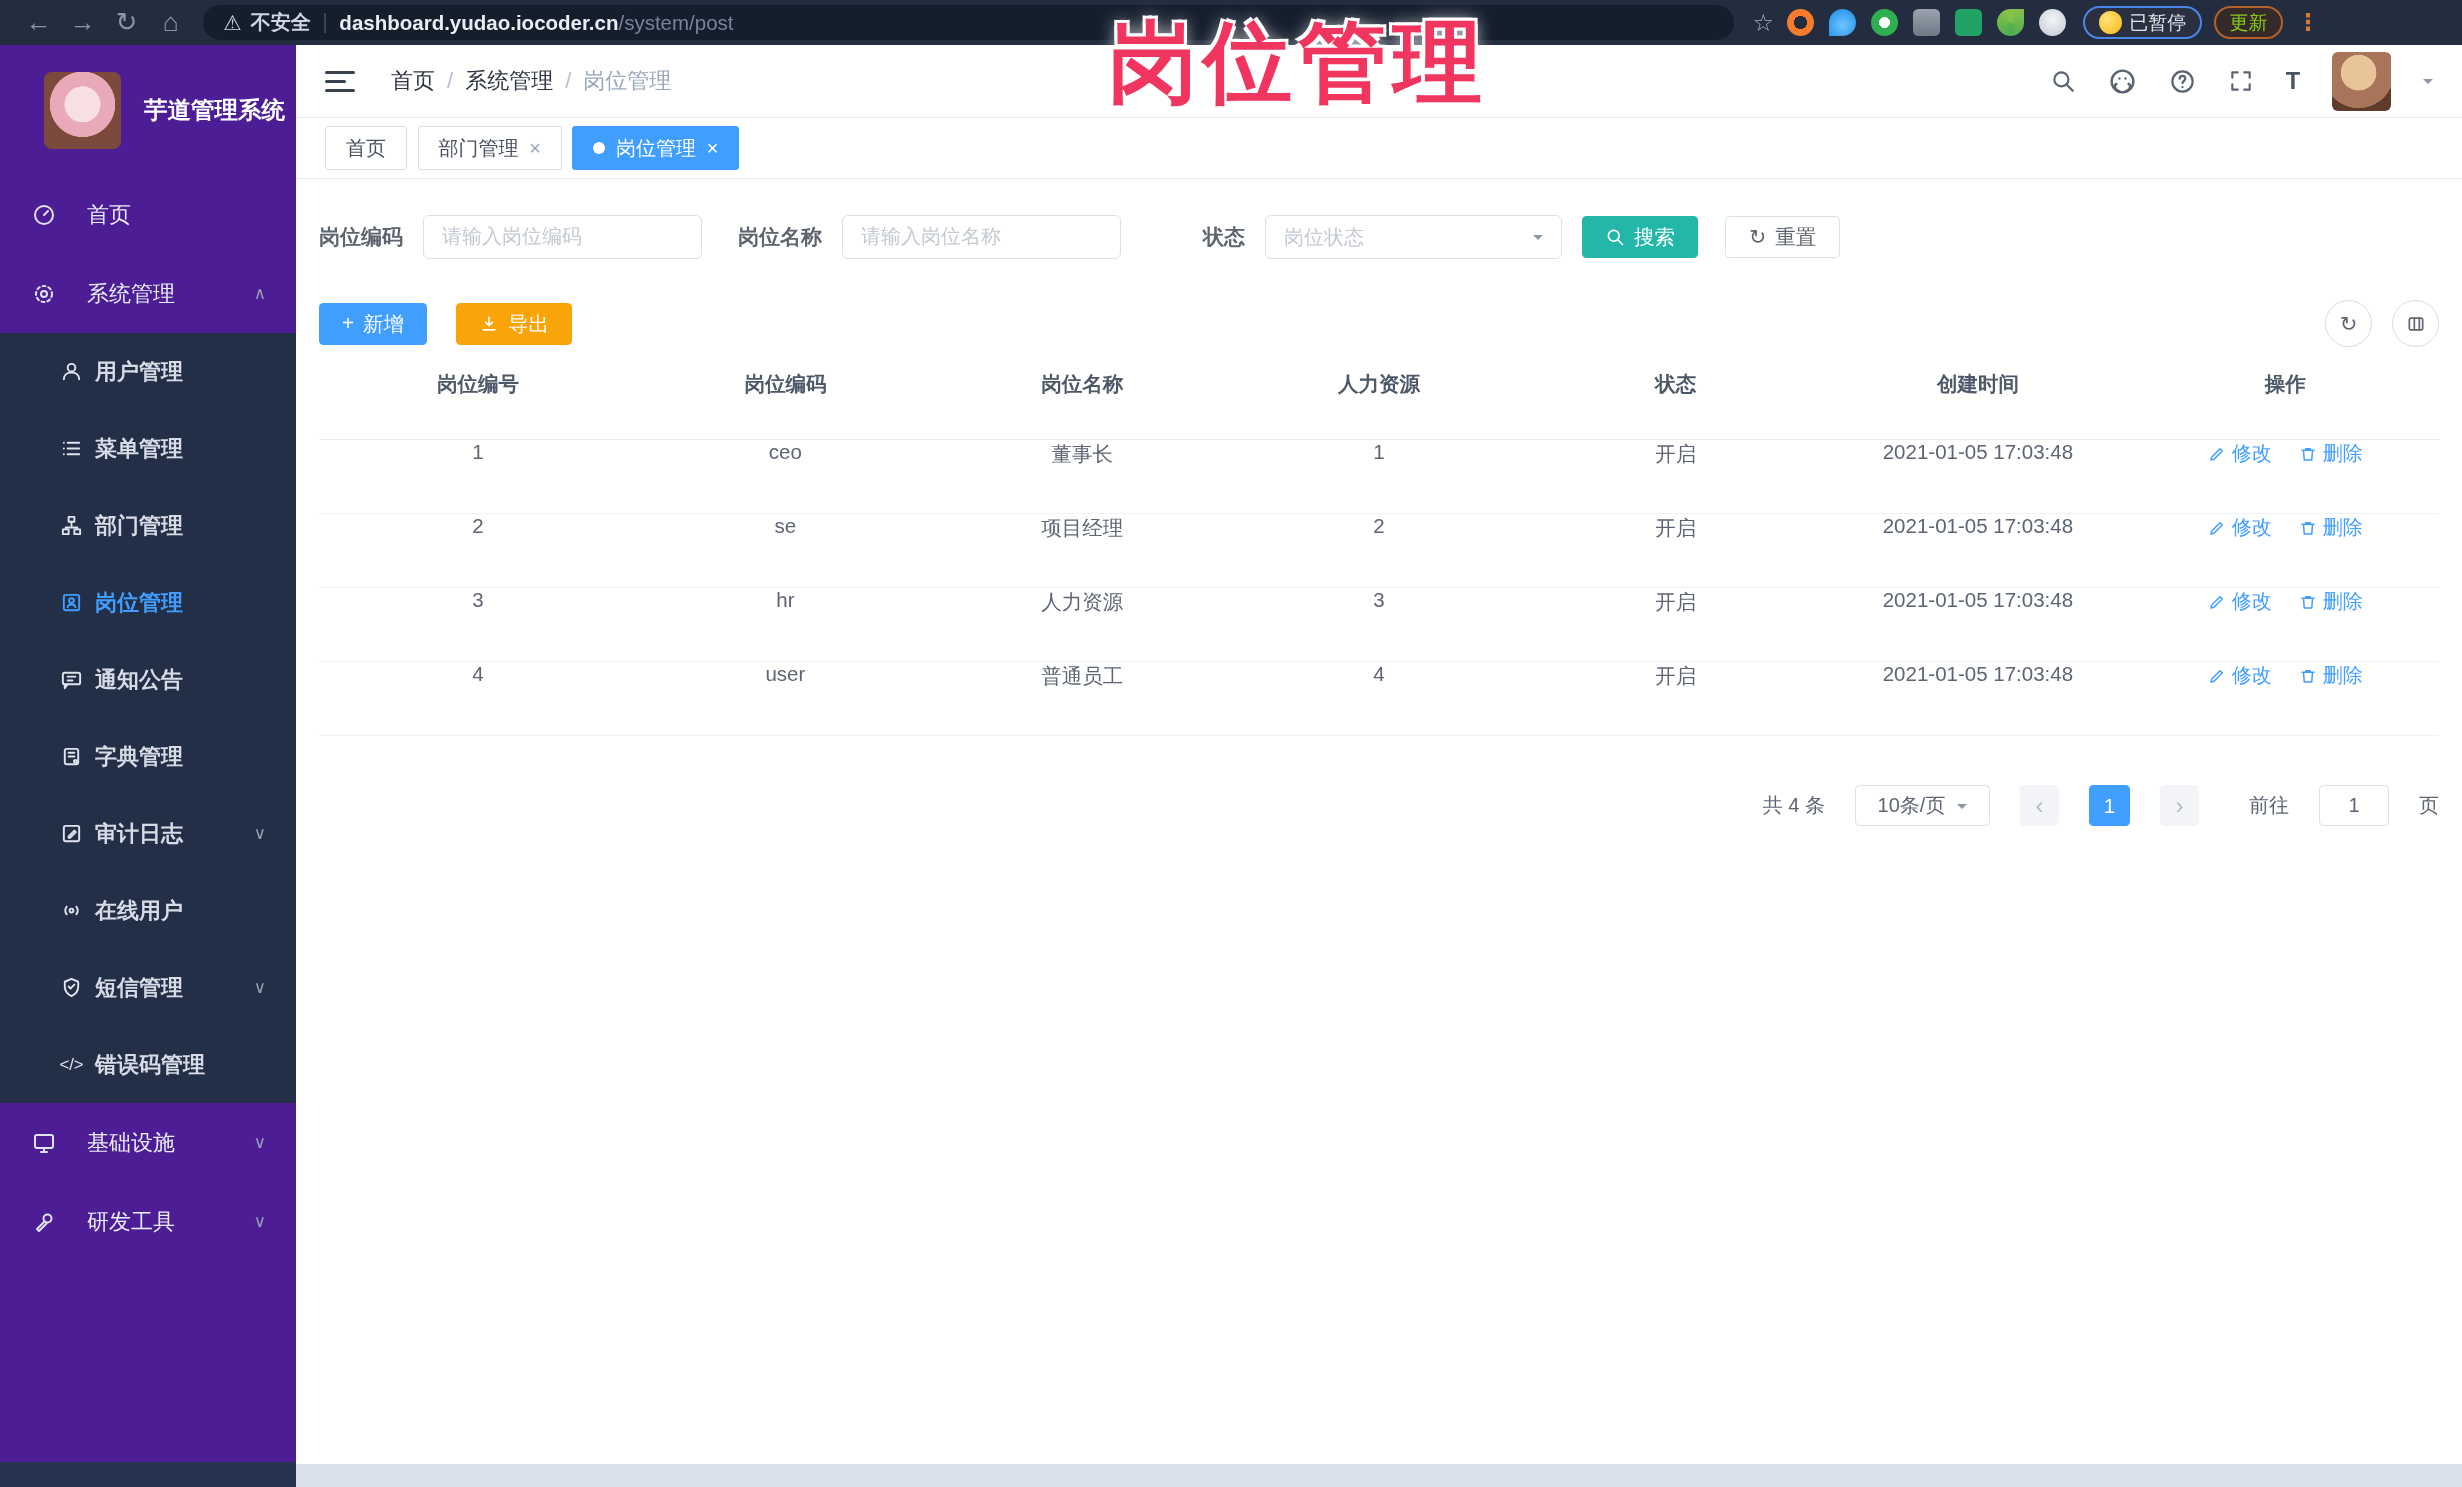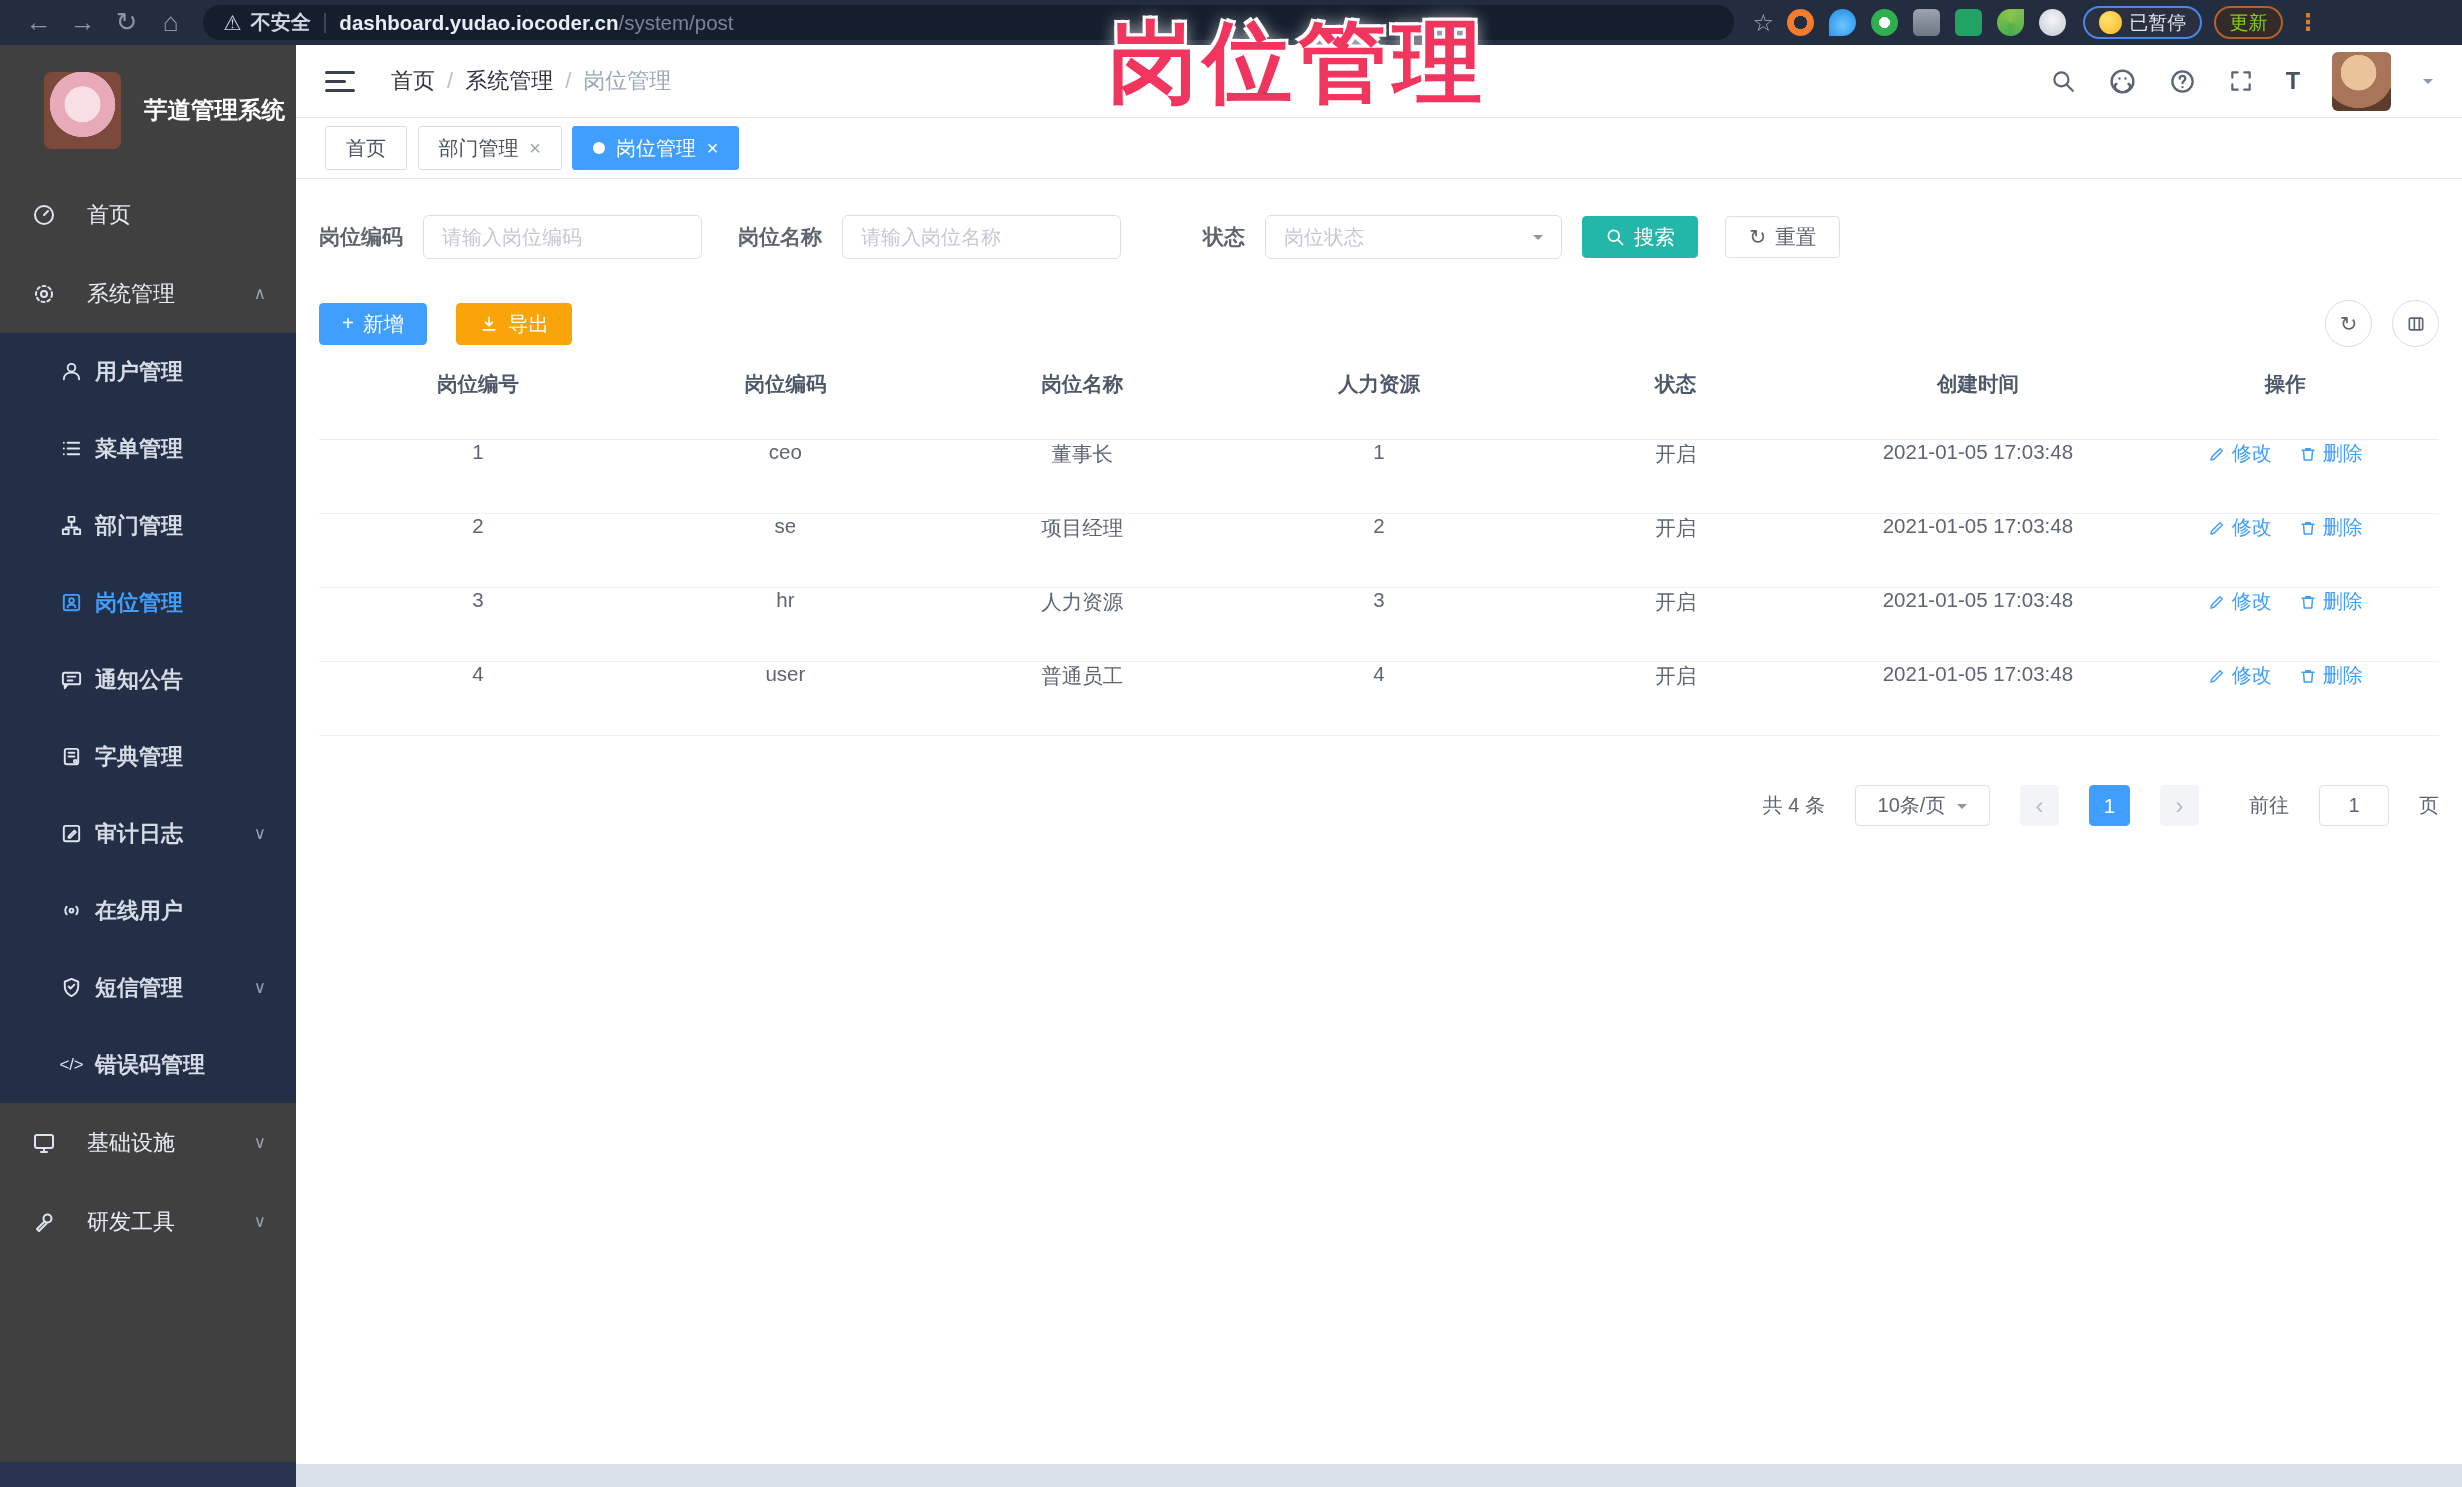--- a/index.html
+++ b/index.html
@@ -24,21 +24,21 @@
   .ext.sq { border-radius:5.3px; }
   .pill { height:33px; border-radius:16.7px; display:flex; align-items:center; gap:7.6px;
     padding:0 13.6px; font-size:19px; margin-right:12px; }
   .pill.paused { border:2.3px solid #4a86e8; background:#2b3040; color:#dfe3ea; }
   .pill.update { border:2.3px solid #b4622a; background:#342a2a; color:#84cc16; }
   .emoji-face { width:23px; height:23px; border-radius:50%;
     background:radial-gradient(circle at 35% 35%, #ffe473, #f6b61e); }
   .kebab { color:#d77b2f; font-size:23px; font-weight:700; margin-left:1.5px; }
 
   
-  .sidebar { position:absolute; left:0; top:45px; bottom:0; width:296px; background:#404040; z-index:2; }
+  .sidebar { position:absolute; left:0; top:45px; bottom:0; width:296px; background:#4c1d95; z-index:2; }
   .logo-row { height:130px; display:flex; align-items:center; padding-left:44px; }
   .logo-img { width:77px; height:77px; border-radius:7.6px;
     background:radial-gradient(circle at 50% 42%, #f7dfe3 0 30%, #e8a9b8 31% 55%, #7c4a3c 56% 100%); }
   .logo-title { margin-left:23px; color:#ffffff; font-size:23.5px; font-weight:700; }
   .m-item { height:79px; display:flex; align-items:center; padding:0 30px; color:#e8ecf4; font-size:22px; cursor:pointer; }
   .m-item .ic { width:27px; display:flex; justify-content:center; color:#dfe5f0; }
   .m-item .lbl { margin-left:30px; flex:1; }
   .submenu { background:#232e47; }
   .submenu .m-item { padding-left:58px; height:77px; color:#d6dbe6; }
   .submenu .m-item .lbl { margin-left:10px;font-weight:bold; }
@@ -69,21 +69,21 @@
     display:flex; align-items:center; gap:10.6px; font-size:20px; color:#495060; cursor:pointer; }
   .tab .x { color:#9aa3b2; font-size:20px; }
   .tab.active { background:#409eff; border-color:#409eff; color:#fff; }
   .tab.active .x { color:#fff; }
   .tab-dot { width:12px; height:12px; border-radius:50%; background:#fff; }
 
   .content { padding:36px 23px 0 23px; position:relative; }
   .filter-row { display:flex; align-items:center; }
   .f-label { font-size:21px; font-weight:700; color:#5d646e; margin-right:20px; }
   .f-input { width:279px; height:44px; border:1.5px solid #dcdfe6; border-radius:6px; padding:0 18px;
-    font-size:20px; color:#a21caf; font-family:Liberation Serif, serif; }
+    font-size:20px; color:#a21caf; font-family:Liberation Mono, monospace; }
   .f-input::placeholder { color:#c3c8d2; }
   .f-select { width:297px; height:44px; border:1.5px solid #dcdfe6; border-radius:6px; padding:0 18px;
     display:flex; align-items:center; cursor:pointer; }
   .f-select .ph { font-size:20px; color:#c3c8d2; flex:1; }
   .gap1 { width:36px; } .gap2 { width:82px; } .gap3 { width:20px; }
   .btn { height:42px; border:none; border-radius:4.5px; display:flex; align-items:center; gap:9px;
     font-size:20.5px; cursor:pointer; font-family:inherit; padding:0 23px; }
   .btn.search { background:#23b7a9; color:#fff; }
   .btn.reset { background:#fff; border:1.5px solid #dcdfe6; color:#5d646e; margin-left:27px; }
   .btn.add { background:#409eff; color:#fff; }

